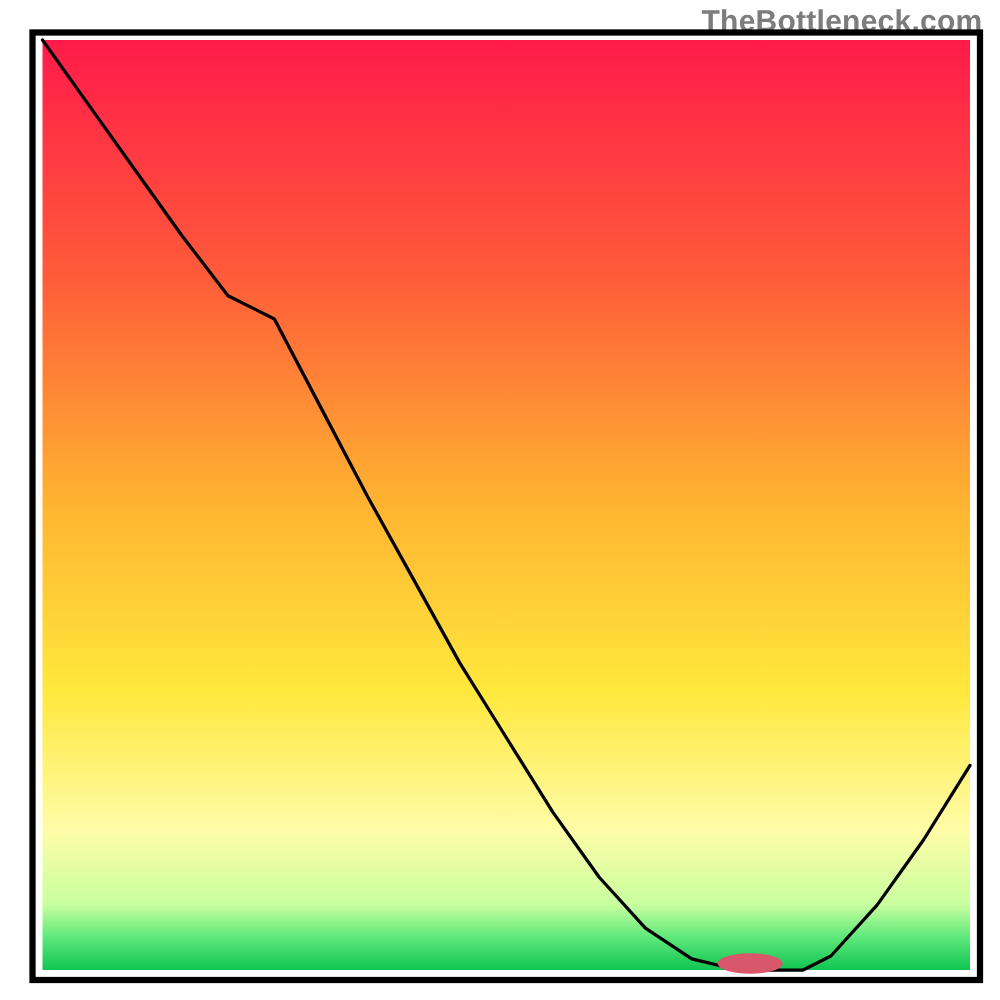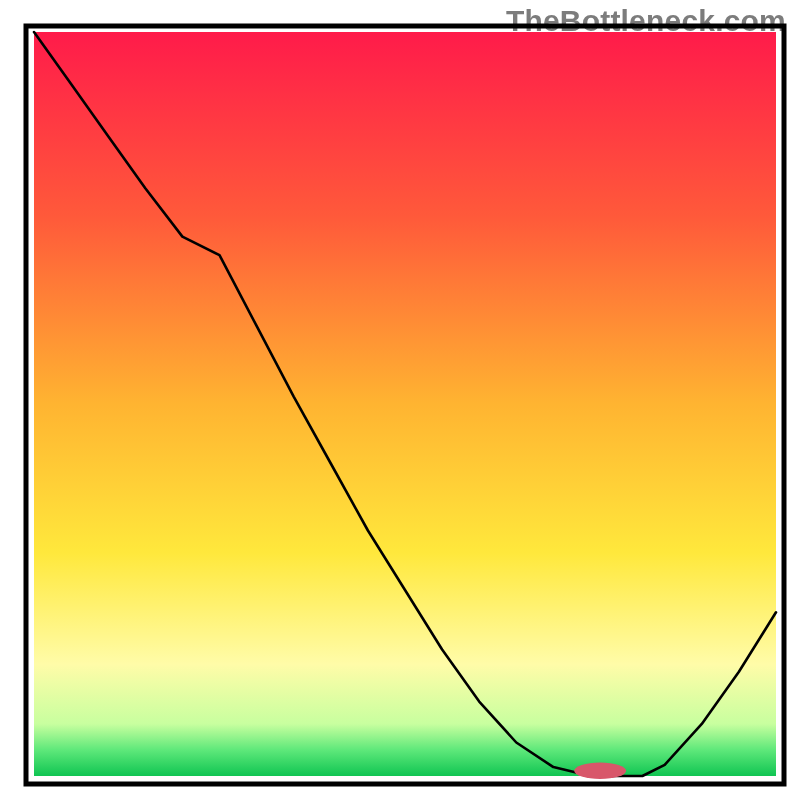--- a/index.html
+++ b/index.html
@@ -13,21 +13,21 @@
   .stage {
     position: relative;
     width: 800px;
     height: 800px;
   }
   .watermark {
     position: absolute;
     top: 4px;
     right: 14px;
     font-family: Arial, Helvetica, sans-serif;
-    font-size: 30px;
+    font-size: 24px;
     font-weight: 600;
     color: #7c7c7c;
     letter-spacing: 0.2px;
     user-select: none;
   }
   svg {
     position: absolute;
     top: 0;
     left: 0;
   }

